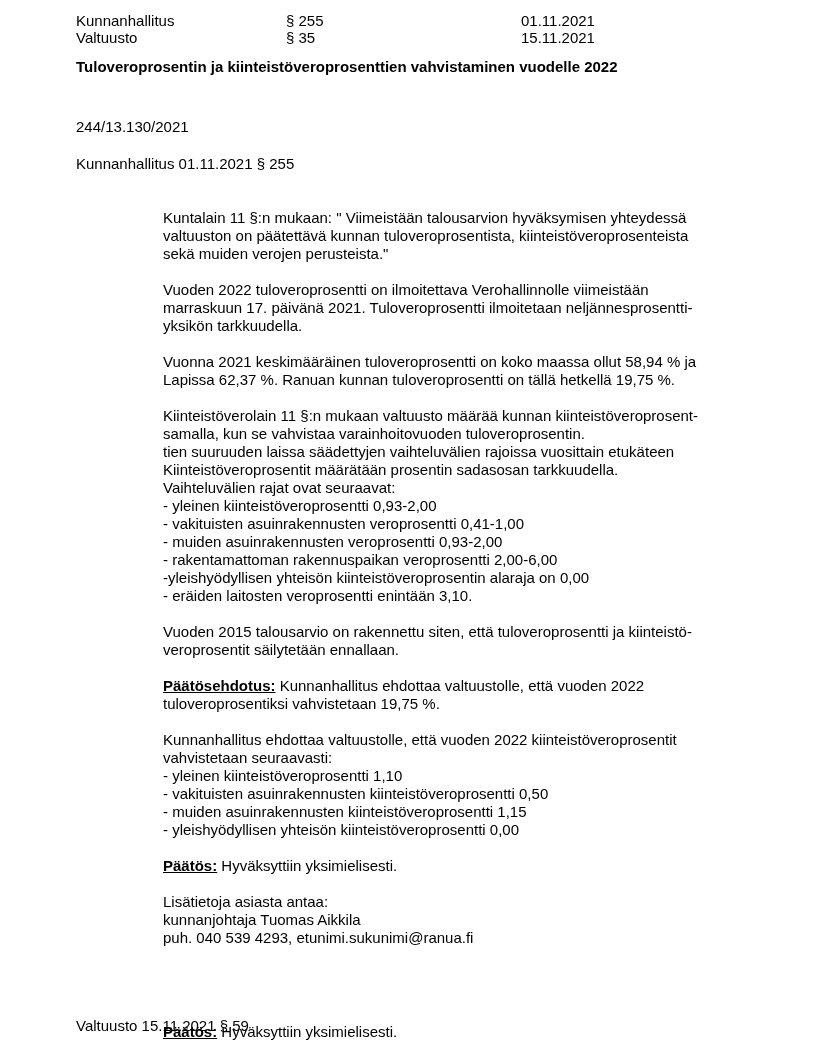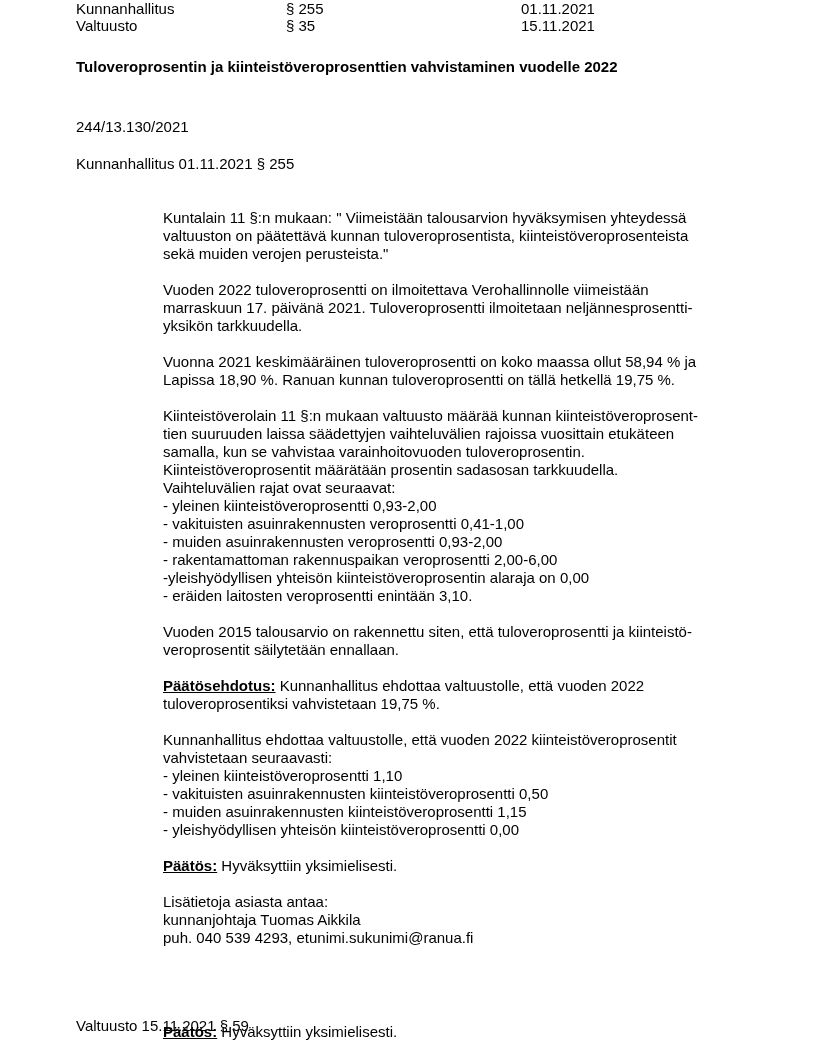--- a/index.html
+++ b/index.html
@@ -2,21 +2,21 @@
 <html><head>
   <meta charset="utf-8">
   <style>
     html, body { margin: 0; padding: 0; background: #ffffff; }
     body {
       width: 816px; height: 1056px; position: relative; overflow: hidden;
       font-family: "Liberation Sans", sans-serif; color: #000; font-size: 15px;
     }
     .abs { position: absolute; white-space: nowrap; }
     .meta-row { position: absolute; left: 76px; height: 18px; line-height: 18px; font-size: 15px; }
-    .meta-row span { position: absolute; top: 0; white-space: nowrap; }
+    .meta-row span { position: absolute; top: 12px; white-space: nowrap; }
     .meta-row .c1 { left: 0; }
     .meta-row .c2 { left: 210px; }
     .meta-row .c3 { left: 445px; }
     .title {
       position: absolute; left: 76px; top: 55px; width: 680px;
       font-weight: bold; font-size: 15px; line-height: 23px;
     }
     .plain { position: absolute; left: 76px; font-size: 15px; line-height: 18px; }
     .body-block { position: absolute; left: 163px; width: 600px; font-size: 15px; line-height: 18px; }
     .body-block p { margin: 0 0 18px 0; }
@@ -48,26 +48,26 @@
     <span class="line">valtuuston on päätettävä kunnan tuloveroprosentista, kiinteistöveroprosenteista</span>
     <span class="line">sekä muiden verojen perusteista."</span>
   </p>
   <p>
     <span class="line">Vuoden 2022 tuloveroprosentti on ilmoitettava Verohallinnolle viimeistään</span>
     <span class="line">marraskuun 17. päivänä 2021. Tuloveroprosentti ilmoitetaan neljännesprosentti-</span>
     <span class="line">yksikön tarkkuudella.</span>
   </p>
   <p>
     <span class="line">Vuonna 2021 keskimääräinen tuloveroprosentti on koko maassa ollut 58,94 % ja</span>
-    <span class="line">Lapissa 18,90 %. Ranuan kunnan tuloveroprosentti on tällä hetkellä 19,75 %.</span>
+    <span class="line">Lapissa 62,37 %. Ranuan kunnan tuloveroprosentti on tällä hetkellä 19,75 %.</span>
   </p>
   <p>
     <span class="line">Kiinteistöverolain 11 §:n mukaan valtuusto määrää kunnan kiinteistöveroprosent-</span>
+    <span class="line">samalla, kun se vahvistaa varainhoitovuoden tuloveroprosentin.</span>
     <span class="line">tien suuruuden laissa säädettyjen vaihteluvälien rajoissa vuosittain etukäteen</span>
-    <span class="line">samalla, kun se vahvistaa varainhoitovuoden tuloveroprosentin.</span>
     <span class="line">Kiinteistöveroprosentit määrätään prosentin sadasosan tarkkuudella.</span>
     <span class="line">Vaihteluvälien rajat ovat seuraavat:</span>
     <span class="line">- yleinen kiinteistöveroprosentti 0,93-2,00</span>
     <span class="line">- vakituisten asuinrakennusten veroprosentti 0,41-1,00</span>
     <span class="line">- muiden asuinrakennusten veroprosentti 0,93-2,00</span>
     <span class="line">- rakentamattoman rakennuspaikan veroprosentti 2,00-6,00</span>
     <span class="line">-yleishyödyllisen yhteisön kiinteistöveroprosentin alaraja on 0,00</span>
     <span class="line">- eräiden laitosten veroprosentti enintään 3,10.</span>
   </p>
   <p>

